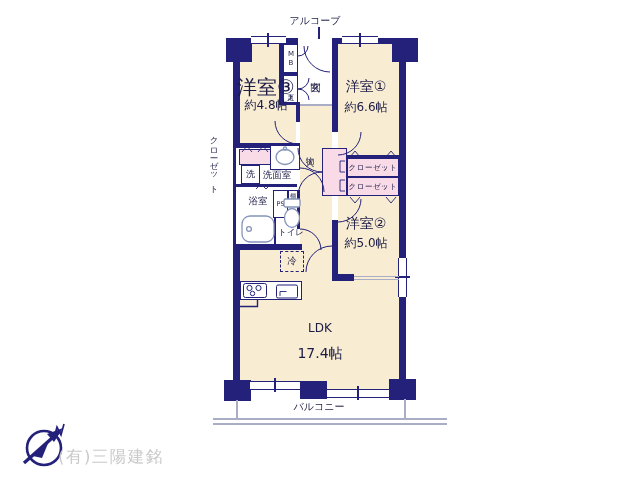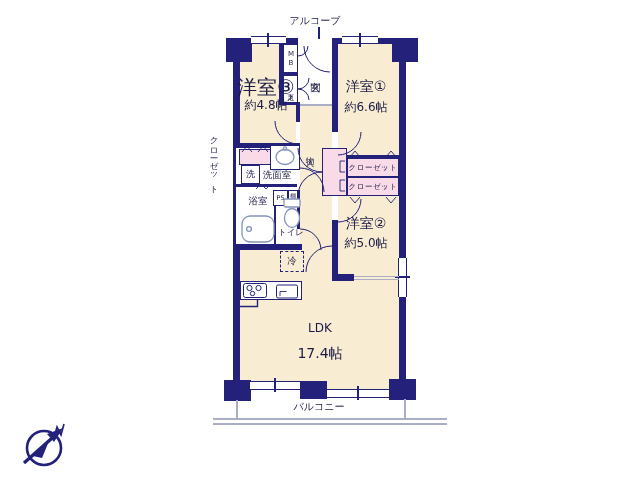--- a/index.html
+++ b/index.html
@@ -77,21 +77,21 @@
     <span class="vert" style="font-size:7px">MB</span>
   </div>
   <div class="abs box" style="left:283px;top:75px;width:15px;height:28px">
     <span class="vert" style="font-size:6.5px;letter-spacing:0">下足入</span>
   </div>
   <div class="abs pink" style="left:239px;top:149px;width:32px;height:16px"></div>
   <div class="abs box" style="left:270px;top:145px;width:30px;height:25px"></div>
   <div class="abs box" style="left:241px;top:165px;width:19px;height:19px;border-width:1px">
     <span style="font-size:9px">洗</span>
   </div>
-  <div class="abs box" style="left:273px;top:190px;width:15px;height:16px;border-width:1px">
+  <div class="abs box" style="left:273px;top:190px;width:15px;height:28px;border-width:1px">
     <span style="font-size:6.5px">PS</span>
   </div>
   <div class="abs box" style="left:288px;top:190px;width:10px;height:12px;border-width:1px">
     <span style="font-size:6px">棚</span>
   </div>
   <div class="abs pink" style="left:322px;top:148px;width:25px;height:48px"></div>
   <div class="abs pink" style="left:347px;top:158px;width:52px;height:19px">
     <span style="font-size:7.5px;letter-spacing:0.5px">クローゼット</span>
   </div>
   <div class="abs pink" style="left:347px;top:177px;width:52px;height:19px">
@@ -167,14 +167,15 @@
   <div class="abs lbl" style="left:334px;top:237px;width:64px;font-size:12px">約5.0帖</div>
   <div class="abs lbl" style="left:296px;top:322px;width:48px;font-size:12px">LDK</div>
   <div class="abs lbl" style="left:288px;top:345px;width:64px;font-size:14px">17.4帖</div>
   <div class="abs vert" style="left:310px;top:74px;font-size:10px">玄関</div>
   <div class="abs vert" style="left:210px;top:130px;font-size:8.5px;letter-spacing:2px">クローゼット</div>
   <div class="abs vert" style="left:306px;top:150px;font-size:8.5px">物入</div>
   <div class="abs lbl" style="left:254px;top:170px;width:46px;font-size:9.5px">洗面室</div>
   <div class="abs lbl" style="left:238px;top:196px;width:40px;font-size:9.5px">浴室</div>
   <div class="abs lbl" style="left:276px;top:228px;width:30px;font-size:8.5px">トイレ</div>
   <div class="abs lbl" style="left:287px;top:401px;width:64px;font-size:10px">バルコニー</div>
+  <div class="abs company" style="left:58px;top:446px;font-size:16.5px">(有)三陽建銘</div>
 
 </div>
 
 </body></html>

